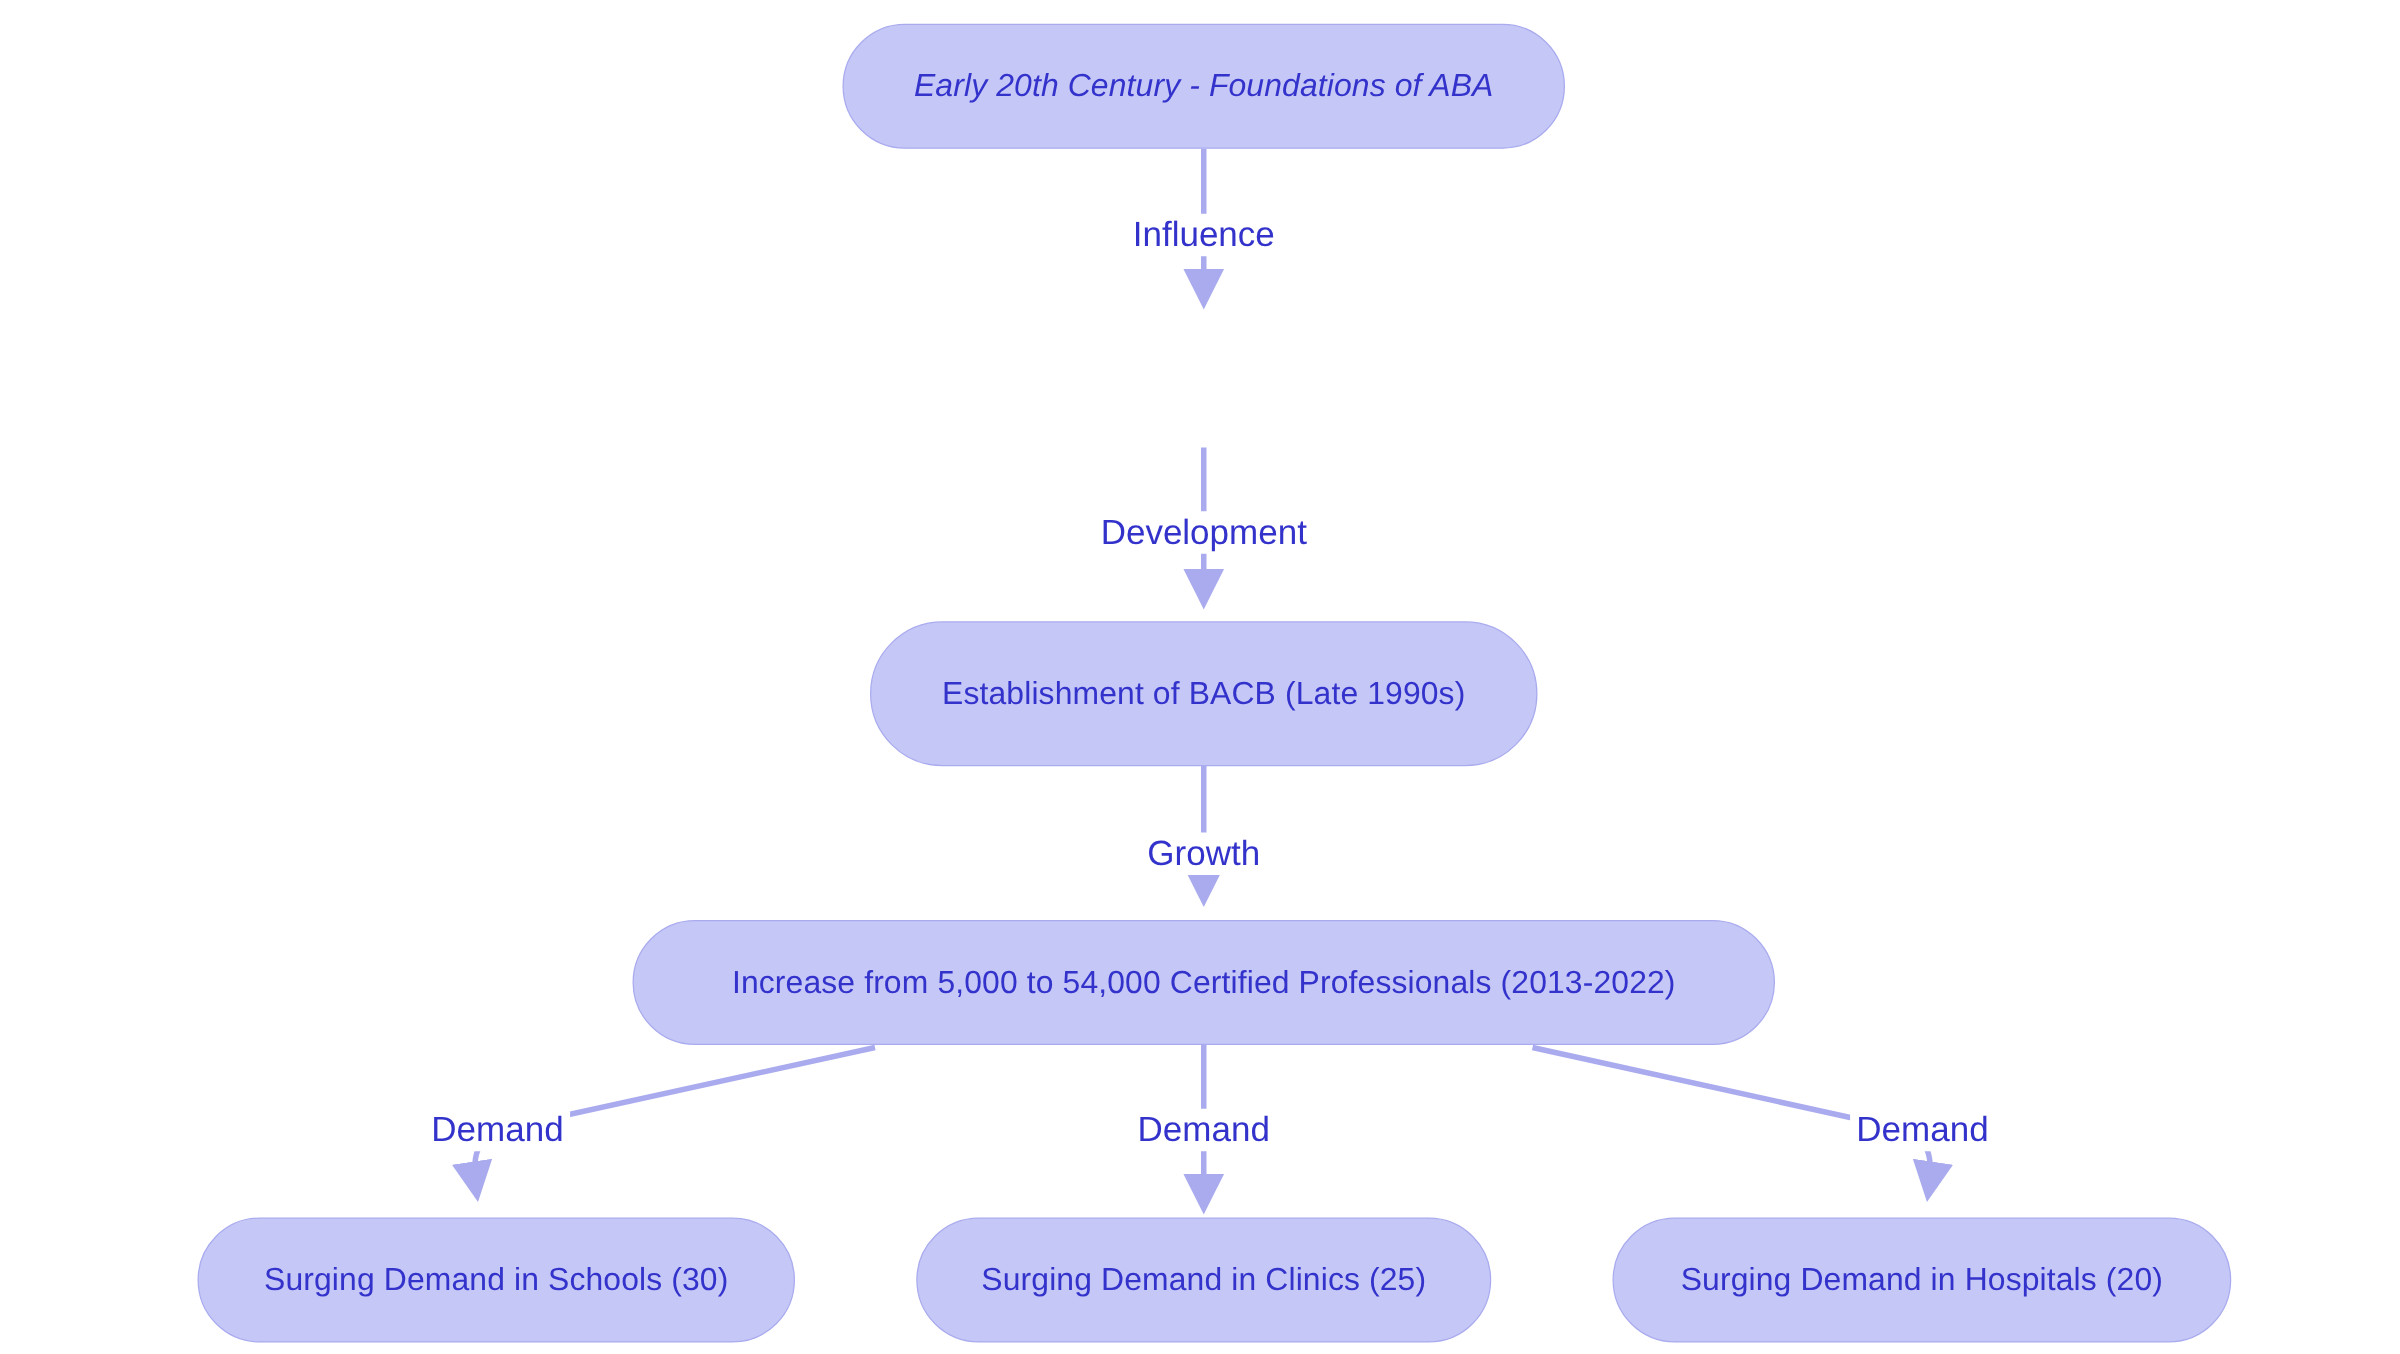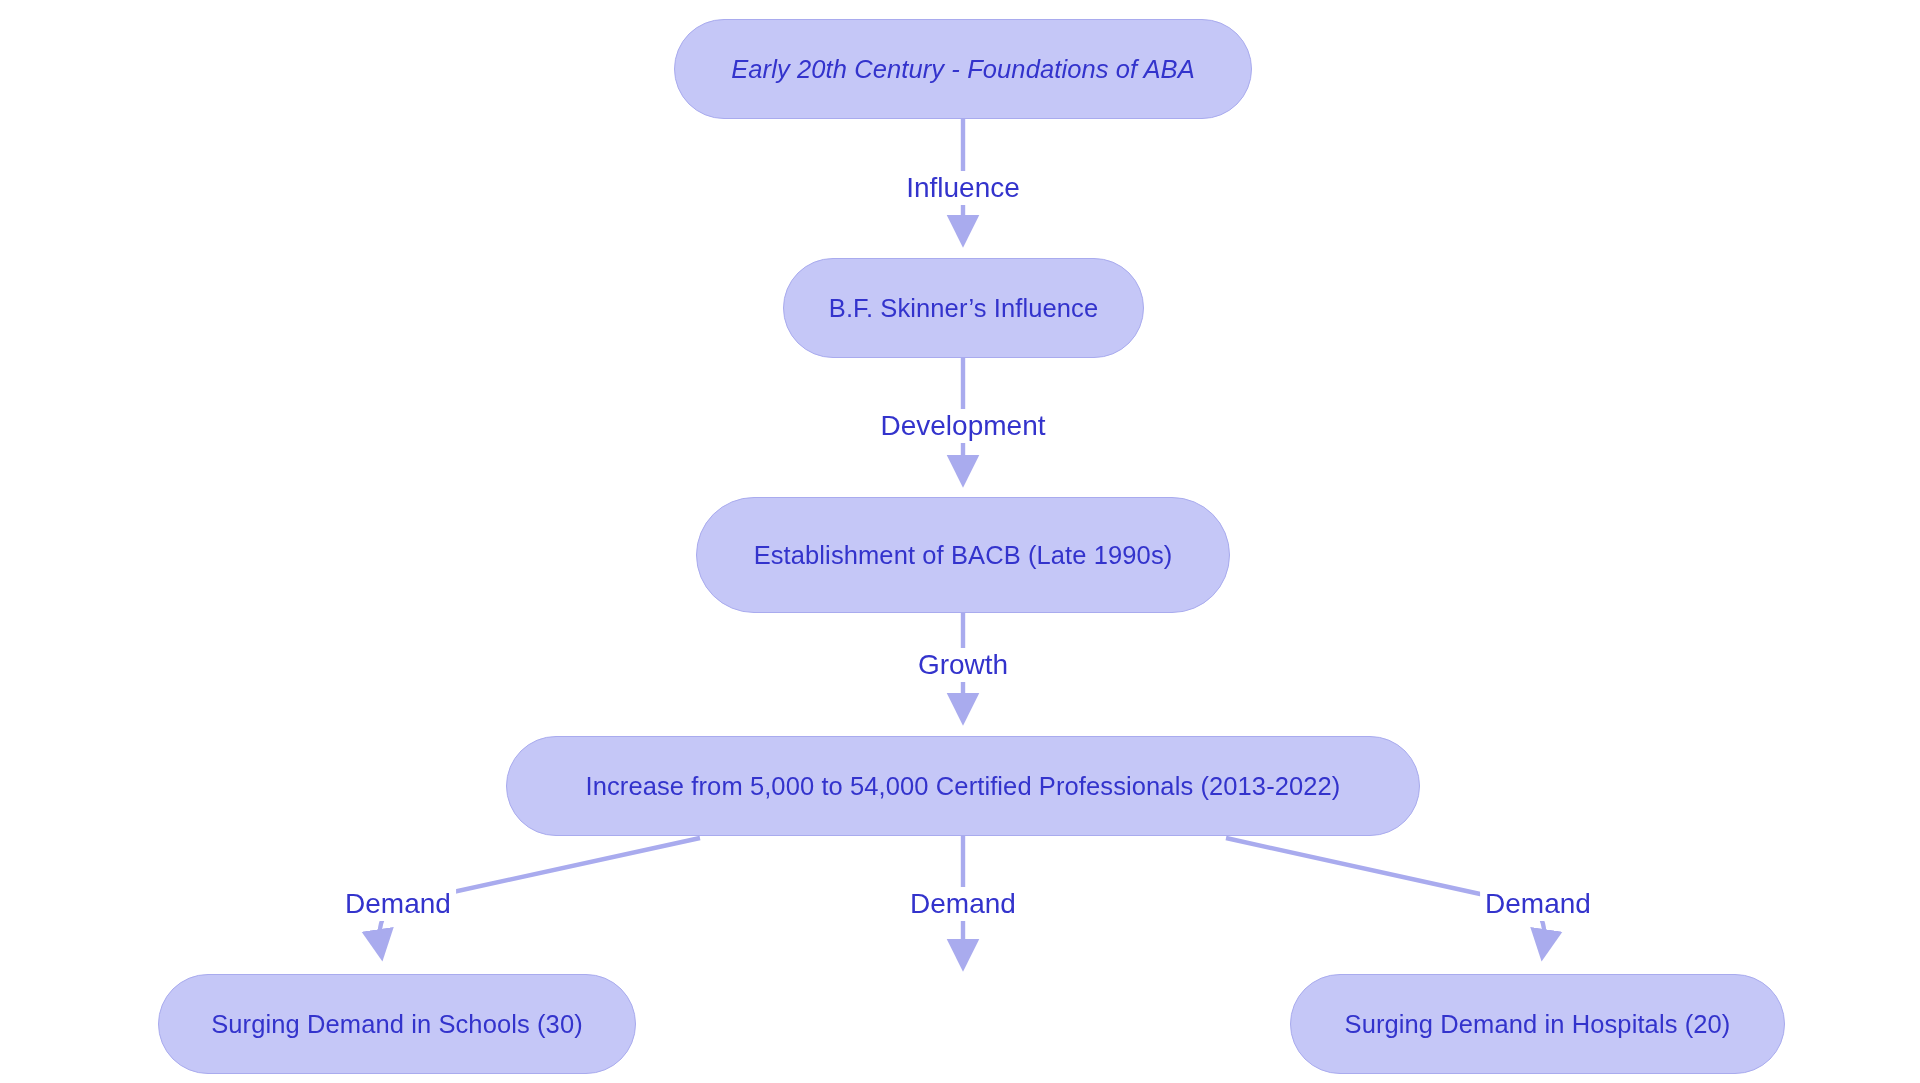--- a/index.html
+++ b/index.html
@@ -77,46 +77,46 @@
       <path d="M 700 838 L 403 903 C 381 910 377 925 381 952" marker-end="url(#arrowhead)"></path>
 
       <path d="M 1226 838 L 1521 903 C 1543 910 1547 925 1543 952" marker-end="url(#arrowhead)"></path>
     </g>
   </svg>
 
   <div class="node" style="left:674px; top:19px; width:578px; height:100px;font-style:italic;">
     <span>Early 20th Century - Foundations of ABA</span>
   </div>
 
-  <div class="node" style="left:783px; top:258px; width:361px; height:100px;">
-    <span>B.F. Skinner’s Influence</span>
-  </div>
 
   <div class="node" style="left:696px; top:497px; width:534px; height:116px;">
     <span>Establishment of BACB (Late 1990s)</span>
   </div>
 
   <div class="node" style="left:506px; top:736px; width:914px; height:100px;">
     <span>Increase from 5,000 to 54,000 Certified Professionals (2013-2022)</span>
   </div>
 
   <div class="node" style="left:158px; top:974px; width:478px; height:100px;justify-content:center;">
     <span>Surging Demand in Schools (30)</span>
   </div>
 
+  <div class="node" style="left:733px; top:974px; width:460px; height:100px;">
+    <span>Surging Demand in Clinics (25)</span>
+  </div>
 
   <div class="node" style="left:1290px; top:974px; width:495px; height:100px;text-align:center;">
     <span>Surging Demand in Hospitals (20)</span>
   </div>
 
   <div class="edge-label" style="left:963px; top:188px;">Influence</div>
 
   <div class="edge-label" style="left:963px; top:426px;">Development</div>
 
-  <div class="edge-label" style="left:963px; top:665px;">Growth</div>
+  <div class="edge-label" style="left:963px; top:683px;">Growth</div>
 
   <div class="edge-label" style="left:398px; top:904px;">Demand</div>
 
   <div class="edge-label" style="left:963px; top:904px;">Demand</div>
 
   <div class="edge-label" style="left:1538px; top:904px;">Demand</div>
 
 </div>
 
 </body></html>

